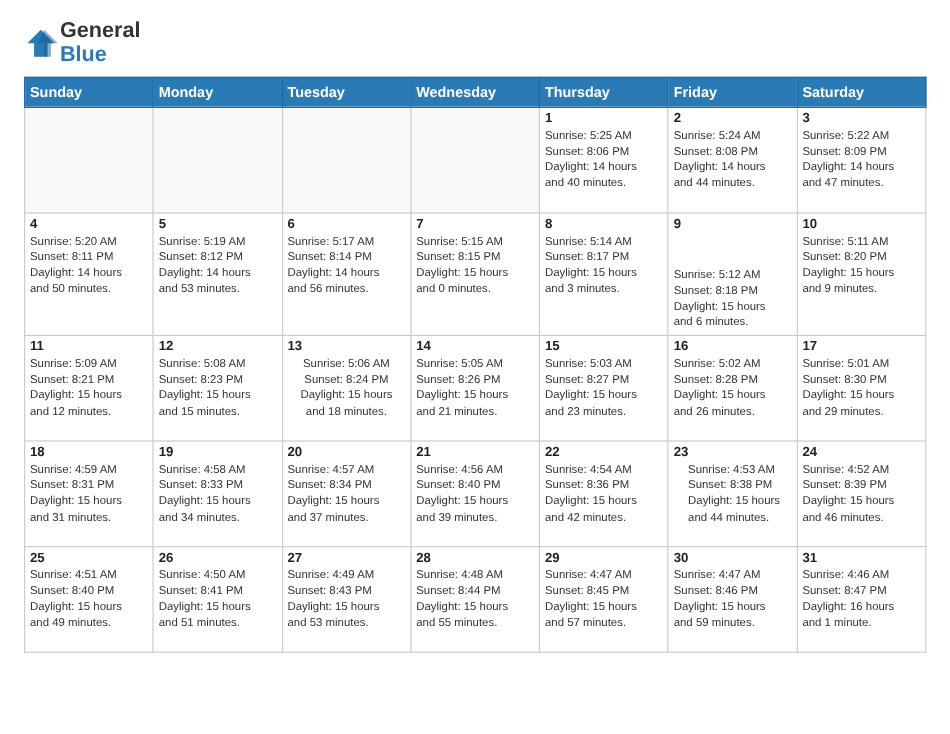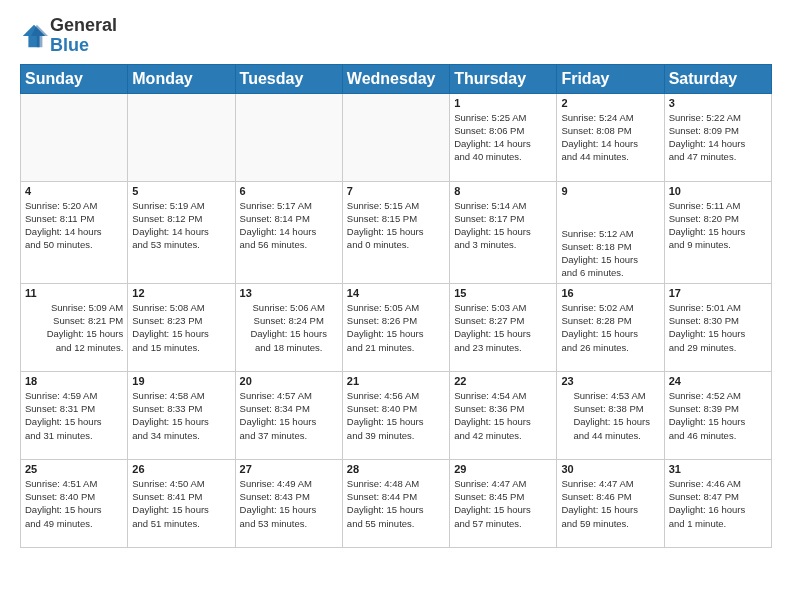--- a/index.html
+++ b/index.html
@@ -55,21 +55,21 @@
     .calendar {
       flex: 1;
       border: 1px solid #ccc;
       border-collapse: collapse;
       width: 100%;
       table-layout: fixed;
     }
     .calendar th {
       background: #2a7ab5;
       color: #fff;
-      font-size: 16px;
+      font-size: 12px;
       font-weight: bold;
       padding: 5px 4px;
       text-align: left;
       border: 1px solid #1a6aa5;
     }
     .calendar td {
       border: 1px solid #ccc;
       vertical-align: top;
       padding: 3px 4px;
       font-size: 9.5px;
@@ -203,21 +203,21 @@
             <span class="day-num">10</span>
             <div class="day-info" style="white-space: pre-line;">Sunrise: 5:11 AM
 Sunset: 8:20 PM
 Daylight: 15 hours
 and 9 minutes.</div>
           </td>
         </tr>
         <tr>
           <td>
             <span class="day-num">11</span>
-            <div class="day-info" style="white-space: pre-line; text-align: right;">Sunrise: 5:09 AM
+            <div class="day-info" style="white-space: pre-line;">Sunrise: 5:09 AM
 Sunset: 8:21 PM
 Daylight: 15 hours
 and 12 minutes.</div>
           </td>
           <td>
             <span class="day-num">12</span>
             <div class="day-info" style="white-space: pre-line;">Sunrise: 5:08 AM
 Sunset: 8:23 PM
 Daylight: 15 hours
 and 15 minutes.</div>

